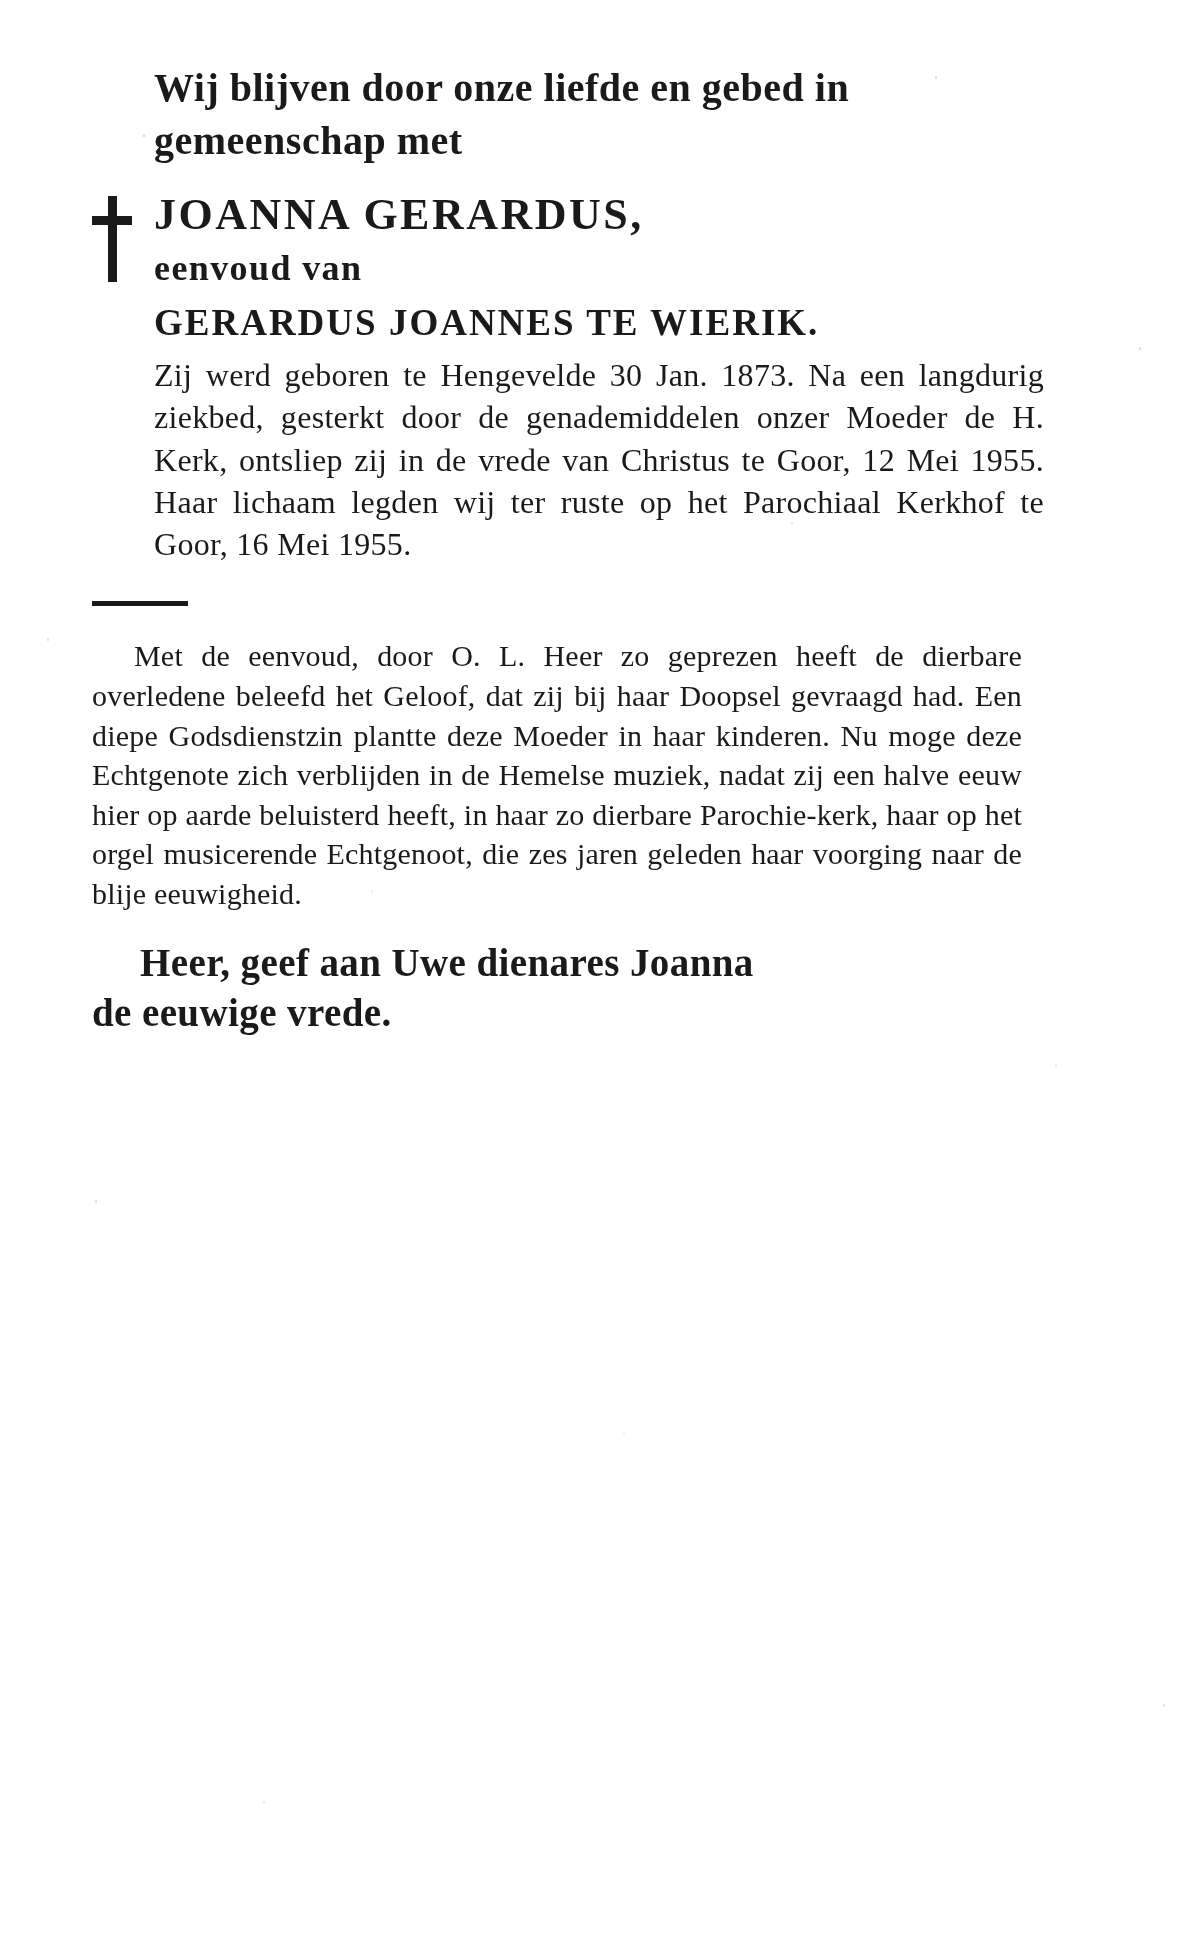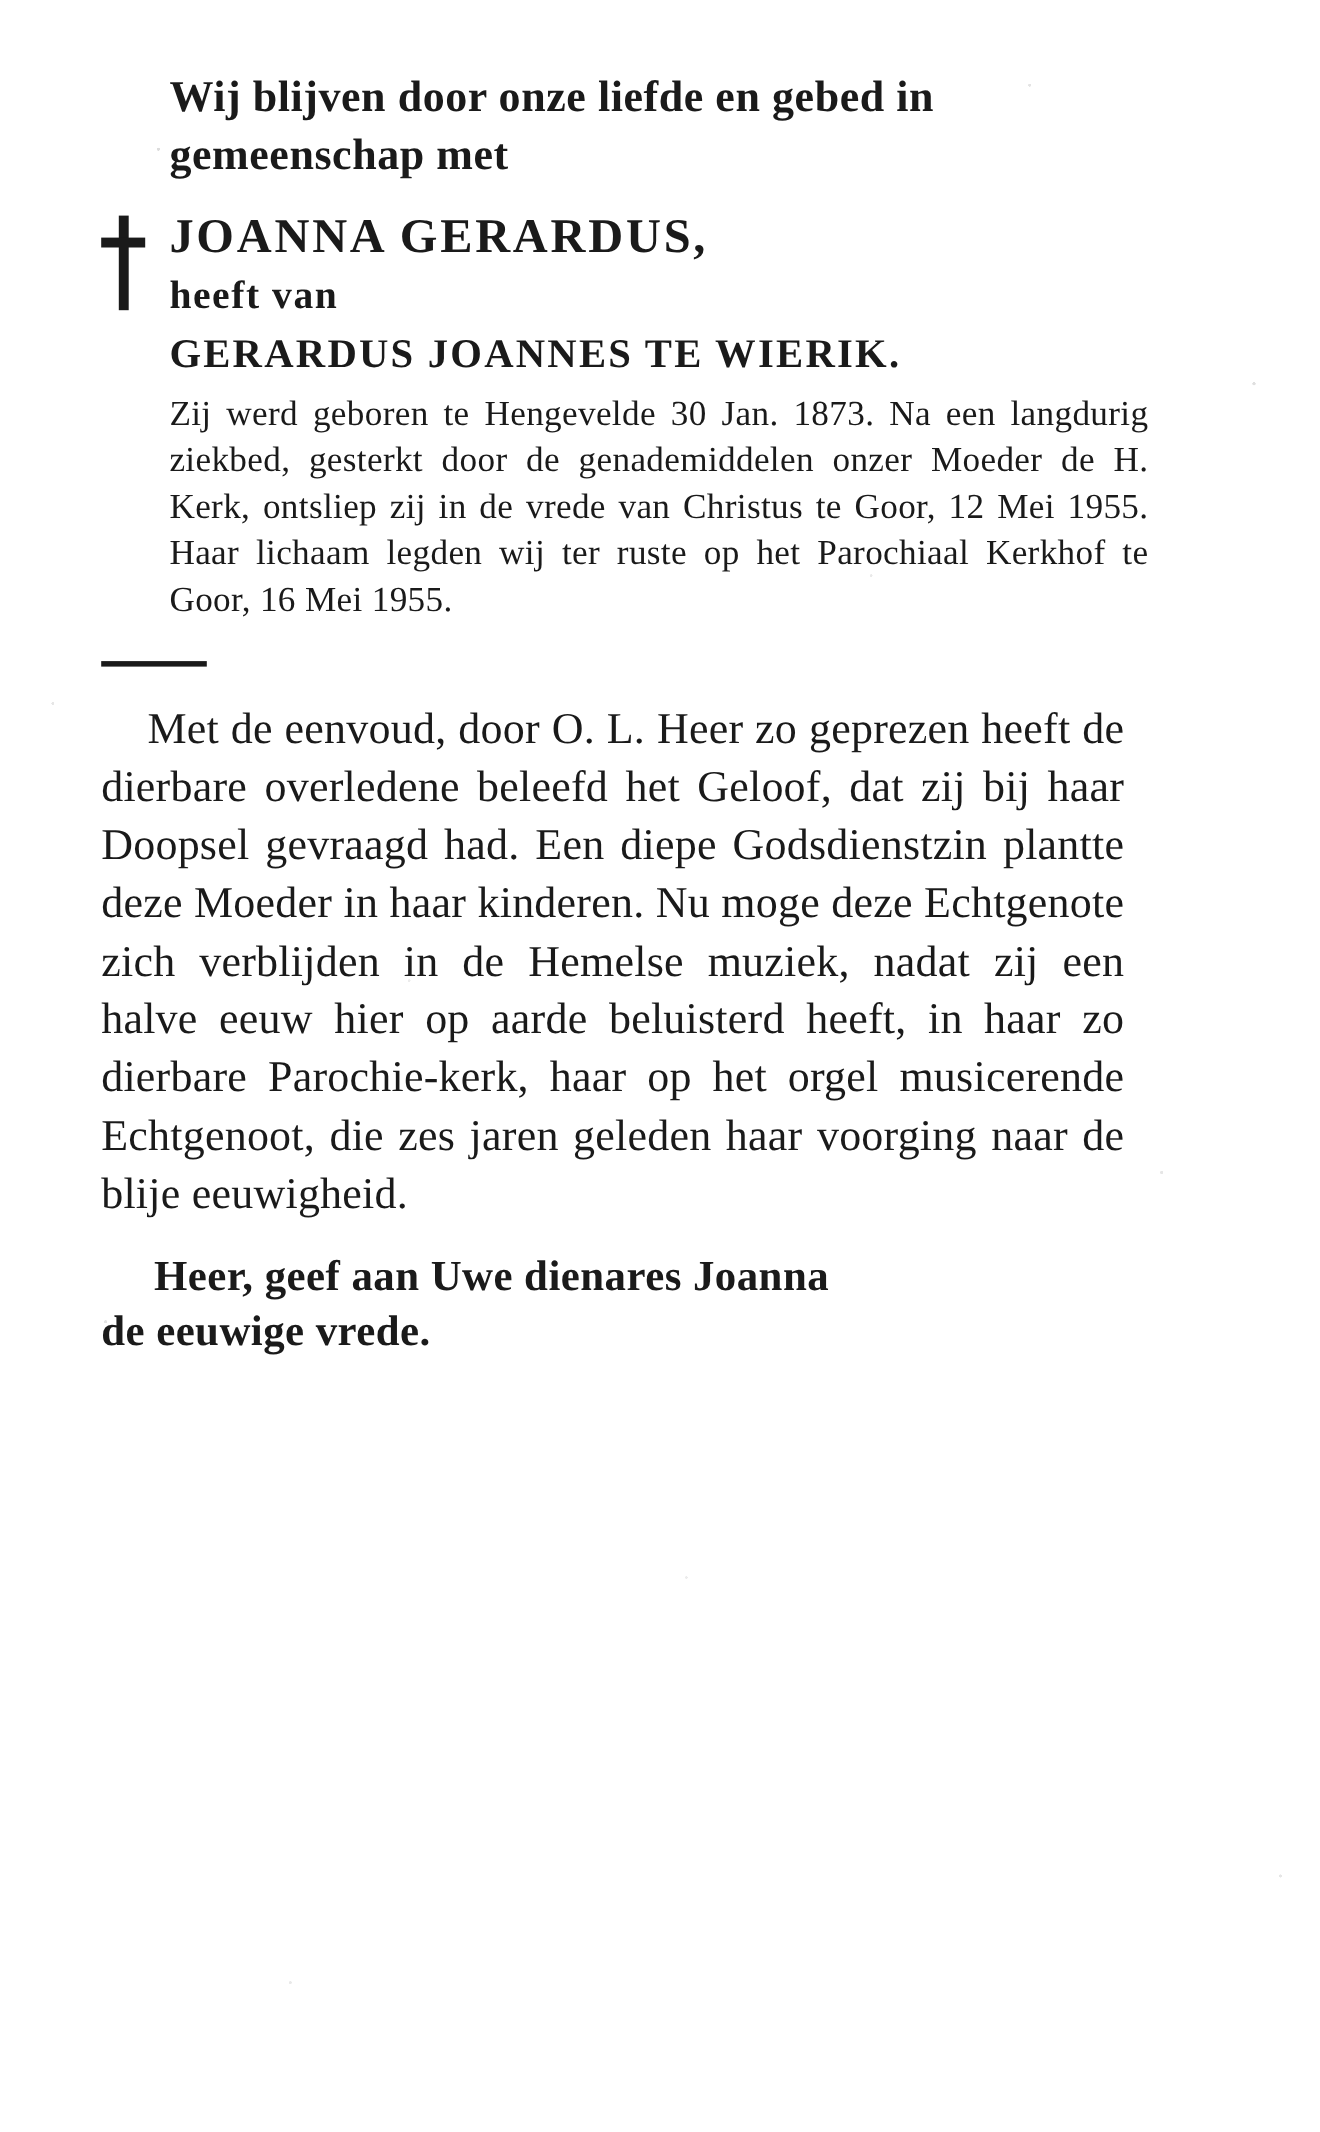--- a/index.html
+++ b/index.html
@@ -120,21 +120,21 @@
   }
 
   .divider {
     width: 96px;
     height: 5px;
     background: #1a1a1a;
     margin: 36px 0 30px 0;
   }
 
   .tribute {
-    font-size: 40px;
+    font-size: 30px;
     line-height: 1.32;
     letter-spacing: 0.2px;
     margin: 0 0 20px 0;
     text-align: justify;
     text-indent: 42px;
     max-width: 930px;
   }
 
   .closing {
     font-size: 39px;
@@ -150,21 +150,21 @@
 </head>
 <body>
 
 <div class="card">
 
   <p class="intro">Wij blijven door onze liefde en gebed in gemeenschap met</p>
 
   <div class="name-block">
     <span class="cross"></span>
     <p class="deceased-name">JOANNA GERARDUS,</p>
-    <p class="relation">heeft van</p>
+    <p class="relation">eenvoud van</p>
     <p class="spouse-name">GERARDUS JOANNES TE WIERIK.</p>
     <p class="bio">Zij werd geboren te Hengevelde 30 Jan. 1873. Na een langdurig ziekbed, gesterkt door de genademiddelen onzer Moeder de H. Kerk, ontsliep zij in de vrede van Christus te Goor, 12 Mei 1955. Haar lichaam legden wij ter ruste op het Parochiaal Kerkhof te Goor, 16 Mei 1955.</p>
   </div>
 
   <div class="divider"></div>
 
   <p class="tribute">Met de eenvoud, door O. L. Heer zo geprezen heeft de dierbare overledene beleefd het Geloof, dat zij bij haar Doopsel gevraagd had. Een diepe Godsdienstzin plantte deze Moeder in haar kinderen. Nu moge deze Echtgenote zich verblijden in de Hemelse muziek, nadat zij een halve eeuw hier op aarde beluisterd heeft, in haar zo dierbare Parochie-kerk, haar op het orgel musicerende Echtgenoot, die zes jaren geleden haar voorging naar de blije eeuwigheid.</p>
 
   <p class="closing">
     <span class="l1">Heer, geef aan Uwe dienares Joanna</span>

